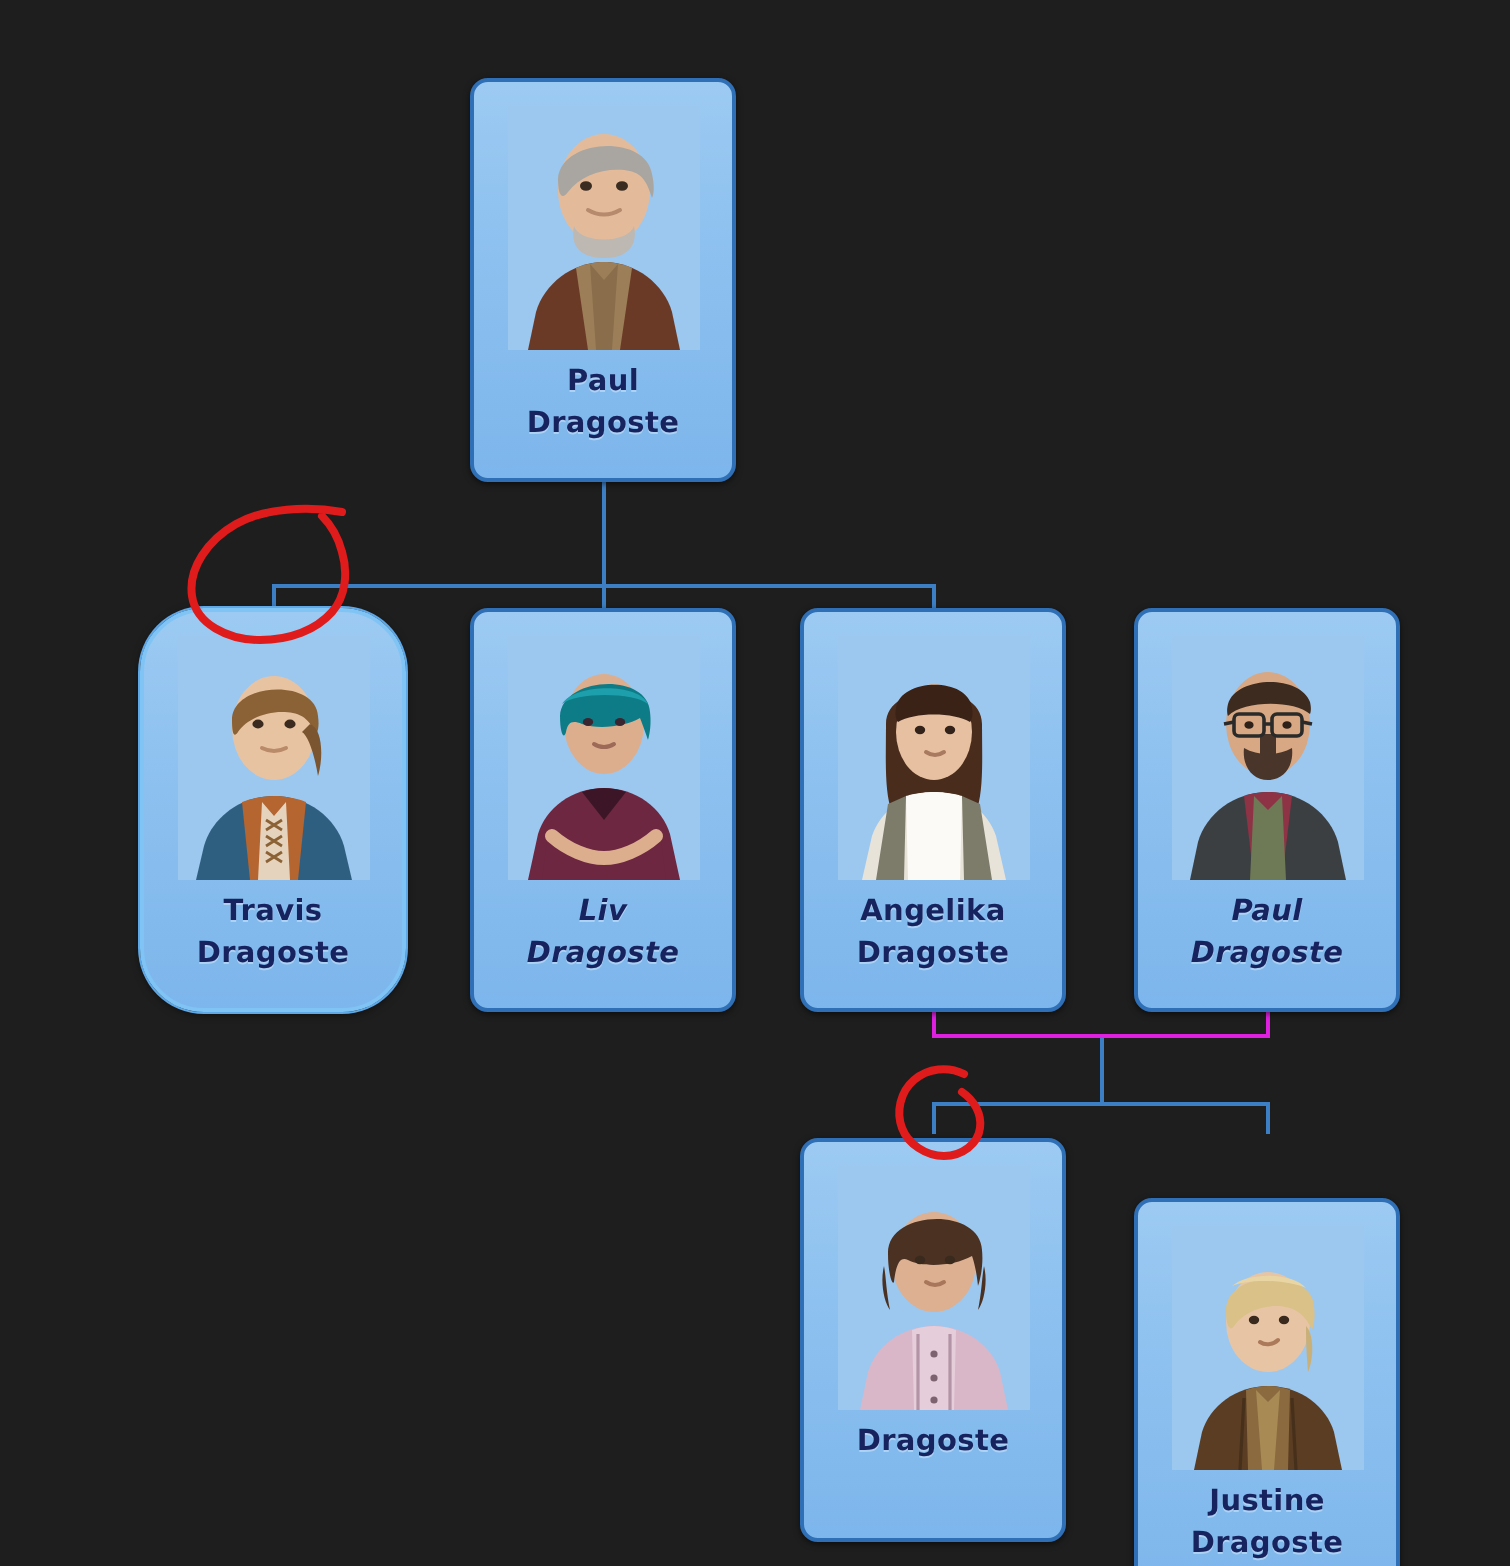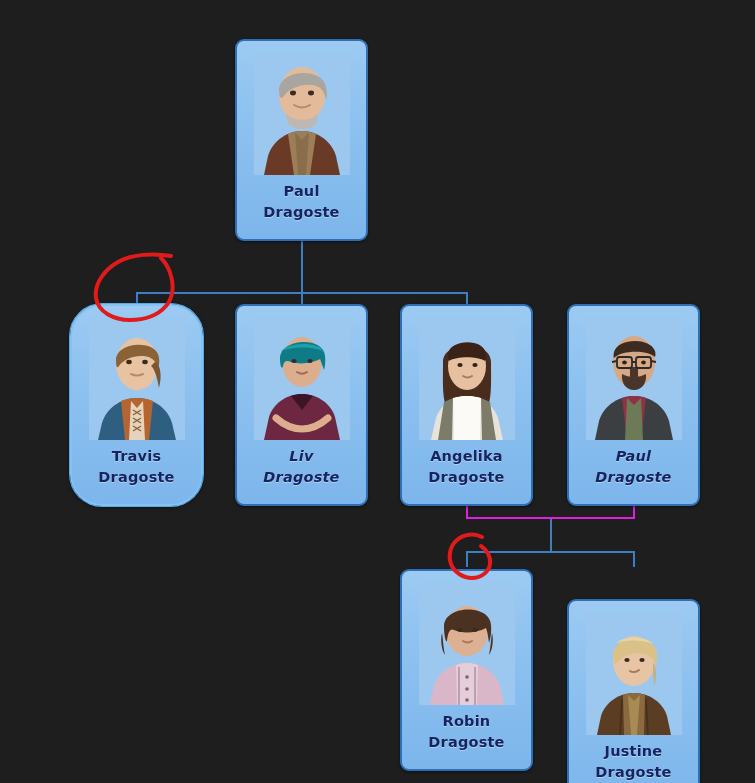--- a/index.html
+++ b/index.html
@@ -199,21 +199,20 @@
         <path d="M40 84v38M56 84v38" stroke="#b394a6" stroke-width="1.6"></path>
         <circle cx="48" cy="94" r="1.8" fill="#7d6270"></circle>
         <circle cx="48" cy="106" r="1.8" fill="#7d6270"></circle>
         <circle cx="48" cy="117" r="1.8" fill="#7d6270"></circle>
         <ellipse cx="41" cy="47" rx="2.6" ry="2.1" fill="#3a2a1e"></ellipse>
         <ellipse cx="56" cy="47" rx="2.6" ry="2.1" fill="#3a2a1e"></ellipse>
         <path d="M44 58c3 2 6 2 9 0" stroke="#a8765a" stroke-width="2" fill="none" stroke-linecap="round"></path>
       </svg>
     </div>
     <div class="nameblock">
-      <div>Robin</div>
       <div>Dragoste</div>
     </div>
   </div>
 
   <div class="card" style="left:567px;top:569px;margin-top:30px;">
     <div class="portrait">
       <svg width="96" height="122" viewBox="0 0 96 122">
         <rect width="96" height="122" fill="#9cc8f0"></rect>
         <ellipse cx="48" cy="48" rx="21" ry="25" fill="#e7c4a4"></ellipse>
         <path d="M27 42c0-20 43-21 44-2 1 8-1 12-1 12-4-9-10-12-18-12-9 0-17 4-21 10-2 3-4 0-4-8z" fill="#d9c187"></path>

